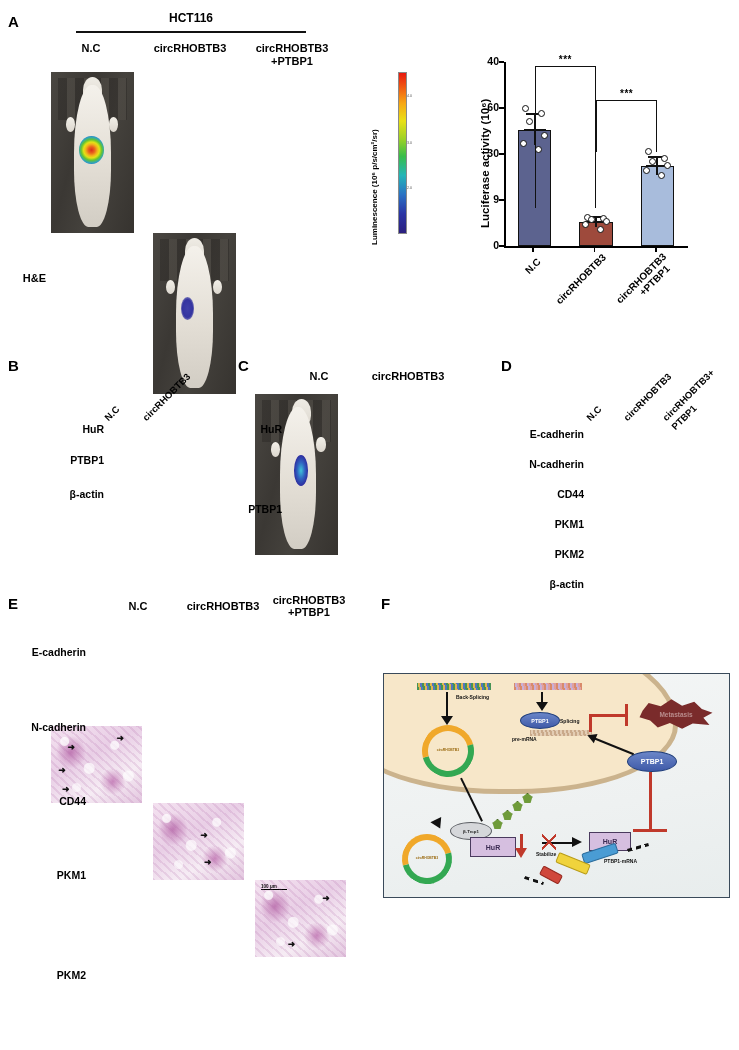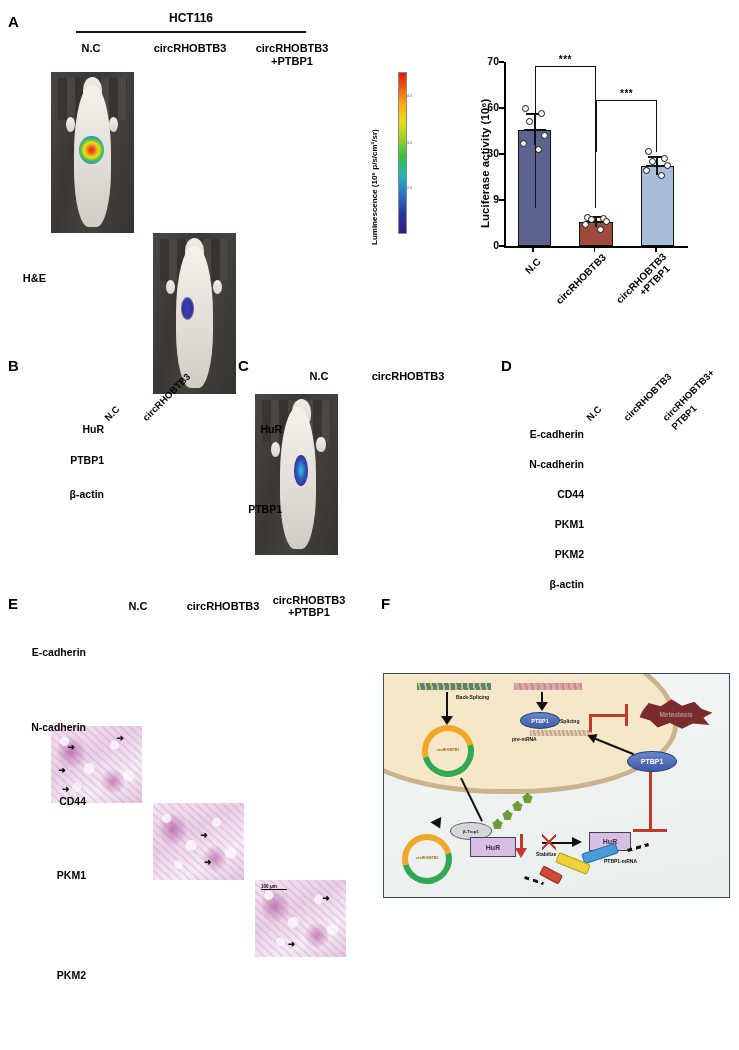--- a/index.html
+++ b/index.html
@@ -176,21 +176,21 @@
     <div class="axis-line" style="left: 34px; top: 198px; width: 184px; height: 1.8px;"></div>
     <div class="tick" style="left: 29px; top: 197.2px;"></div>
     <div class="ticklab" style="left: 4px; top: 191px; width: 25px;">0</div>
     <div class="tick" style="left: 29px; top: 151.2px;"></div>
     <div class="ticklab" style="left: 4px; top: 145px; width: 25px;">9</div>
     <div class="tick" style="left: 29px; top: 105.2px;"></div>
     <div class="ticklab" style="left: 4px; top: 99px; width: 25px;">30</div>
     <div class="tick" style="left: 29px; top: 59.2px;"></div>
     <div class="ticklab" style="left: 4px; top: 53px; width: 25px;">60</div>
     <div class="tick" style="left: 29px; top: 13.2px;"></div>
-    <div class="ticklab" style="left: 4px; top: 7px; width: 25px;">70</div>
+    <div class="ticklab" style="left: 4px; top: 7px; width: 25px;">40</div>
     <div class="bar" style="left: 48.1067px; top: 81.62px; width: 33.12px; height: 116.38px; background: rgb(92, 99, 143);"></div>
     <div class="errbar" style="left: 63.7667px; top: 65.98px; width: 1.8px; height: 31.28px;"></div>
     <div class="errbar" style="left: 55.6667px; top: 65.08px; width: 18px; height: 1.8px;"></div>
     <div class="errbar" style="left: 53.6667px; top: 80.72px; width: 22px; height: 1.8px;"></div>
     <div class="dot" style="left: 52.1667px; top: 56.5px;"></div>
     <div class="dot" style="left: 68.1667px; top: 62.02px;"></div>
     <div class="dot" style="left: 56.1667px; top: 70.3px;"></div>
     <div class="dot" style="left: 71.1667px; top: 84.1px;"></div>
     <div class="dot" style="left: 50.1667px; top: 91.92px;"></div>
     <div class="dot" style="left: 65.1667px; top: 97.9px;"></div>

